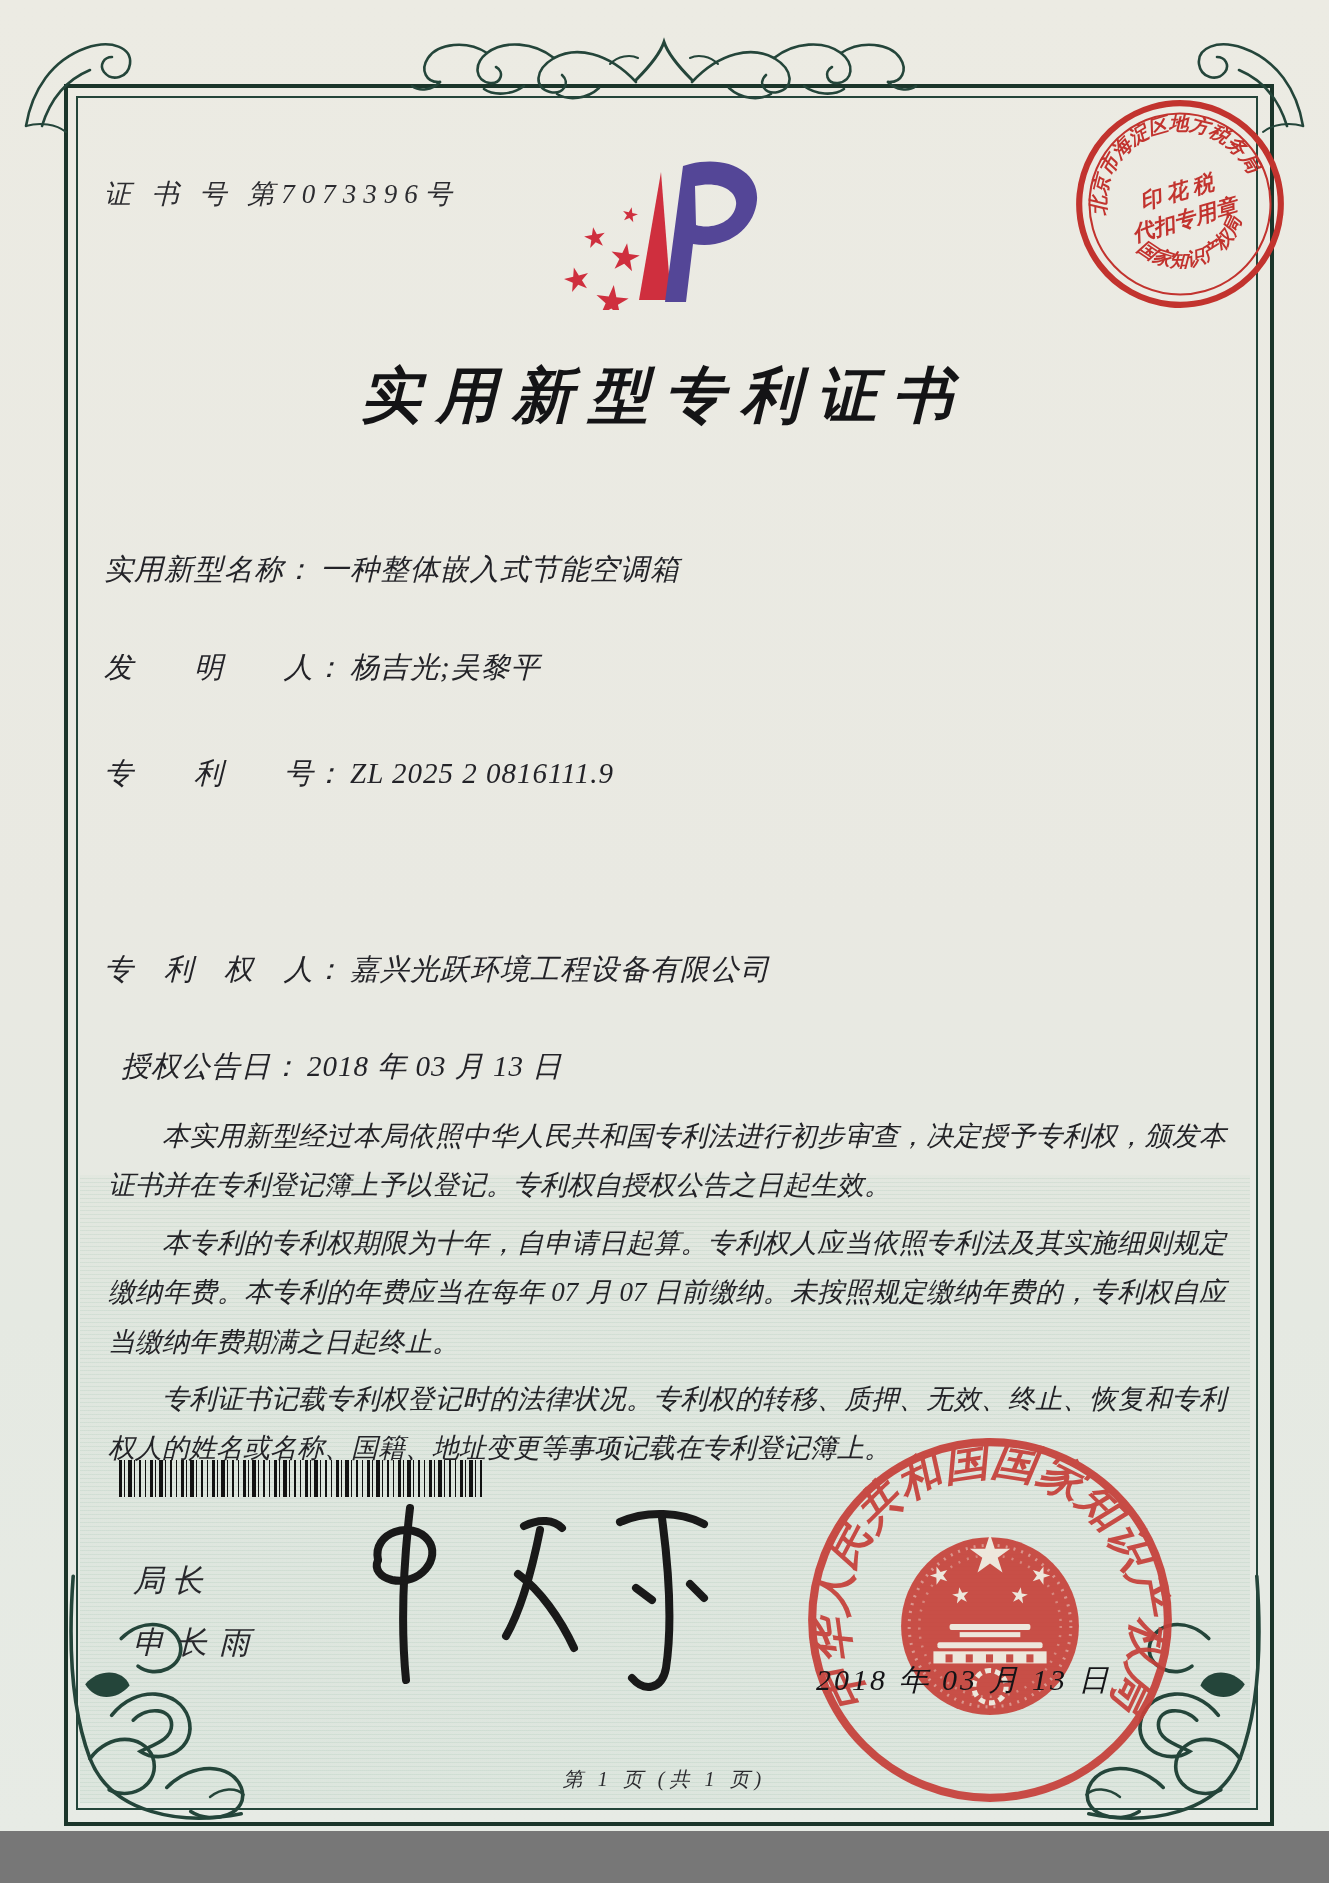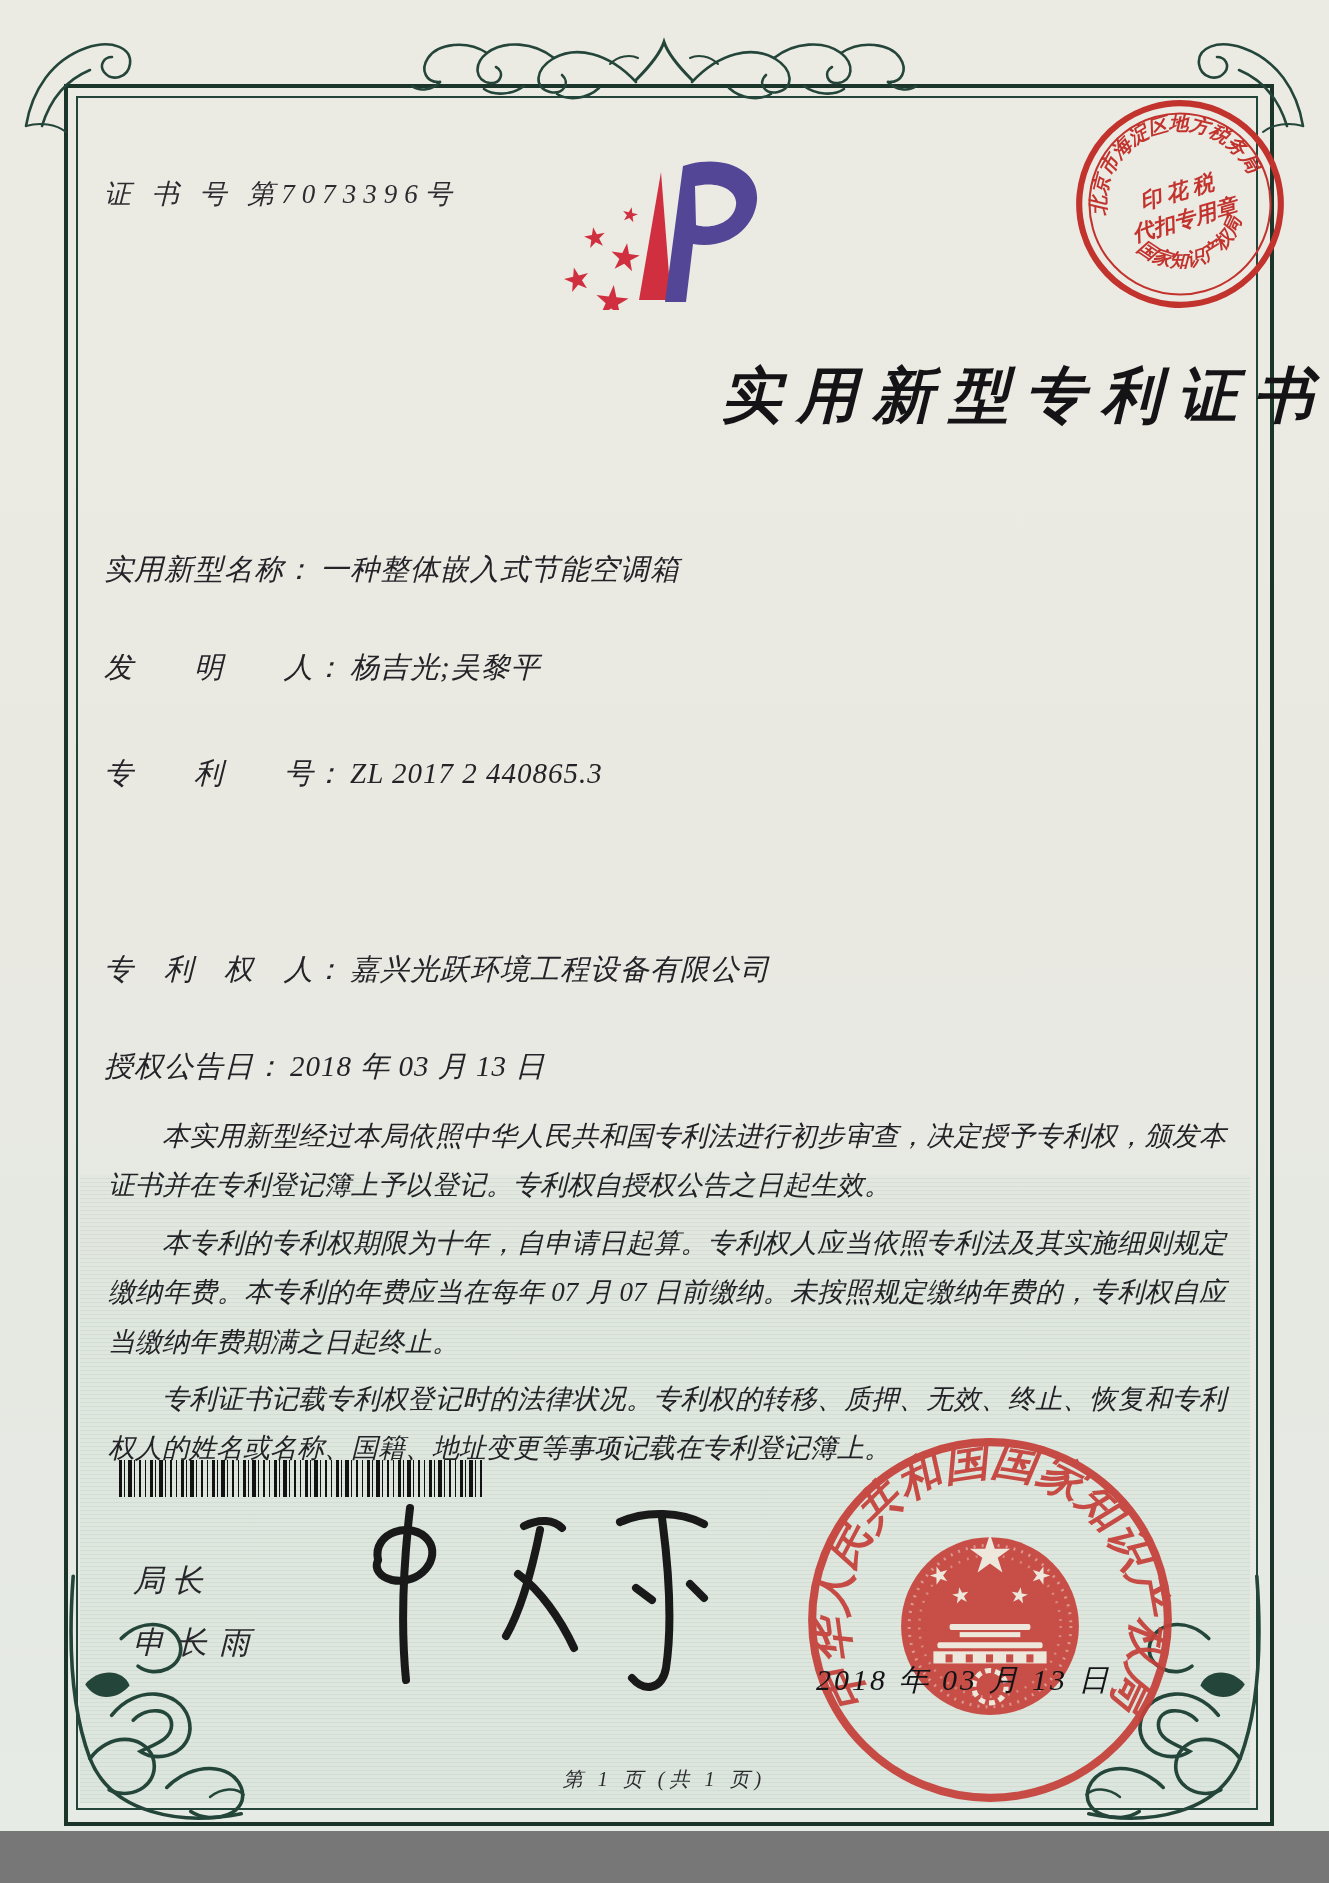--- a/index.html
+++ b/index.html
@@ -18,21 +18,21 @@
   .frame-outer{left:64px;top:84px;width:1202px;height:1734px;border:4px solid #1b352a;}
   .frame-inner{left:76px;top:96px;width:1178px;height:1710px;border:2px solid #24453a;}
   
   .guilloche{
     left:80px;top:1175px;width:1170px;height:628px;
     background:
       repeating-linear-gradient(0deg, rgba(120,170,145,0.13) 0 1px, rgba(0,0,0,0) 1px 4px),
       linear-gradient(180deg, rgba(190,215,200,0.10), rgba(175,205,190,0.18));
   }
   .cert-no{left:104px;top:176px;font-size:27px;letter-spacing:7px;color:#2c2c30;white-space:nowrap;}
-  .title{left:0;top:356px;width:100%;text-align:right;font-size:60px;font-weight:700;letter-spacing:16px;color:#141416;white-space:nowrap;}
+  .title{left:0;top:356px;width:100%;text-align:center;font-size:60px;font-weight:700;letter-spacing:16px;color:#141416;white-space:nowrap;}
   .row{left:104px;width:1130px;font-size:29px;white-space:nowrap;color:#232328;}
   .row .lbl{letter-spacing:1px;text-align:center;}
   .row .val{margin-left:6px;letter-spacing:1px;}
   .body-text{left:100px;width:1134px;top:1104px;font-size:27px;line-height:1.83;text-align:justify;color:#232327;}
   .body-text p{margin:8px;text-indent:2em;}
   .barcode{
     left:119px;top:1460px;width:364px;height:37px;
     background-image:repeating-linear-gradient(90deg,
       #121212 0 3px, transparent 3px 5px,
       #121212 5px 6px, transparent 6px 9px,
@@ -137,26 +137,26 @@
 
   <div class="abs title">实用新型专利证书</div>
 
   <div class="abs row" style="top:550px;">
     <span class="lbl">实用新型名称：</span><span class="val">一种整体嵌入式节能空调箱</span>
   </div>
   <div class="abs row" style="top:648px;">
     <span class="lbl">发　　明　　人：</span><span class="val">杨吉光;吴黎平</span>
   </div>
   <div class="abs row" style="top:754px;">
-    <span class="lbl">专　　利　　号：</span><span class="val">ZL 2017 2 440865.3</span>
+    <span class="lbl">专　　利　　号：</span><span class="val">ZL 2025 2 0816111.9</span>
   </div>
   <div class="abs row" style="top:950px;">
     <span class="lbl">专　利　权　人：</span><span class="val">嘉兴光跃环境工程设备有限公司</span>
   </div>
-  <div class="abs row" style="top:1047px;">
+  <div class="abs row" style="top:1047px;margin-left:17px;">
     <span class="lbl">授权公告日：</span><span class="val">2018 年 03 月 13 日</span>
   </div>
 
   <div class="abs body-text">
     <p>本实用新型经过本局依照中华人民共和国专利法进行初步审查，决定授予专利权，颁发本证书并在专利登记簿上予以登记。专利权自授权公告之日起生效。</p>
     <p>本专利的专利权期限为十年，自申请日起算。专利权人应当依照专利法及其实施细则规定缴纳年费。本专利的年费应当在每年 07 月 07 日前缴纳。未按照规定缴纳年费的，专利权自应当缴纳年费期满之日起终止。</p>
     <p>专利证书记载专利权登记时的法律状况。专利权的转移、质押、无效、终止、恢复和专利权人的姓名或名称、国籍、地址变更等事项记载在专利登记簿上。</p>
   </div>
 
   <div class="abs barcode"></div>

